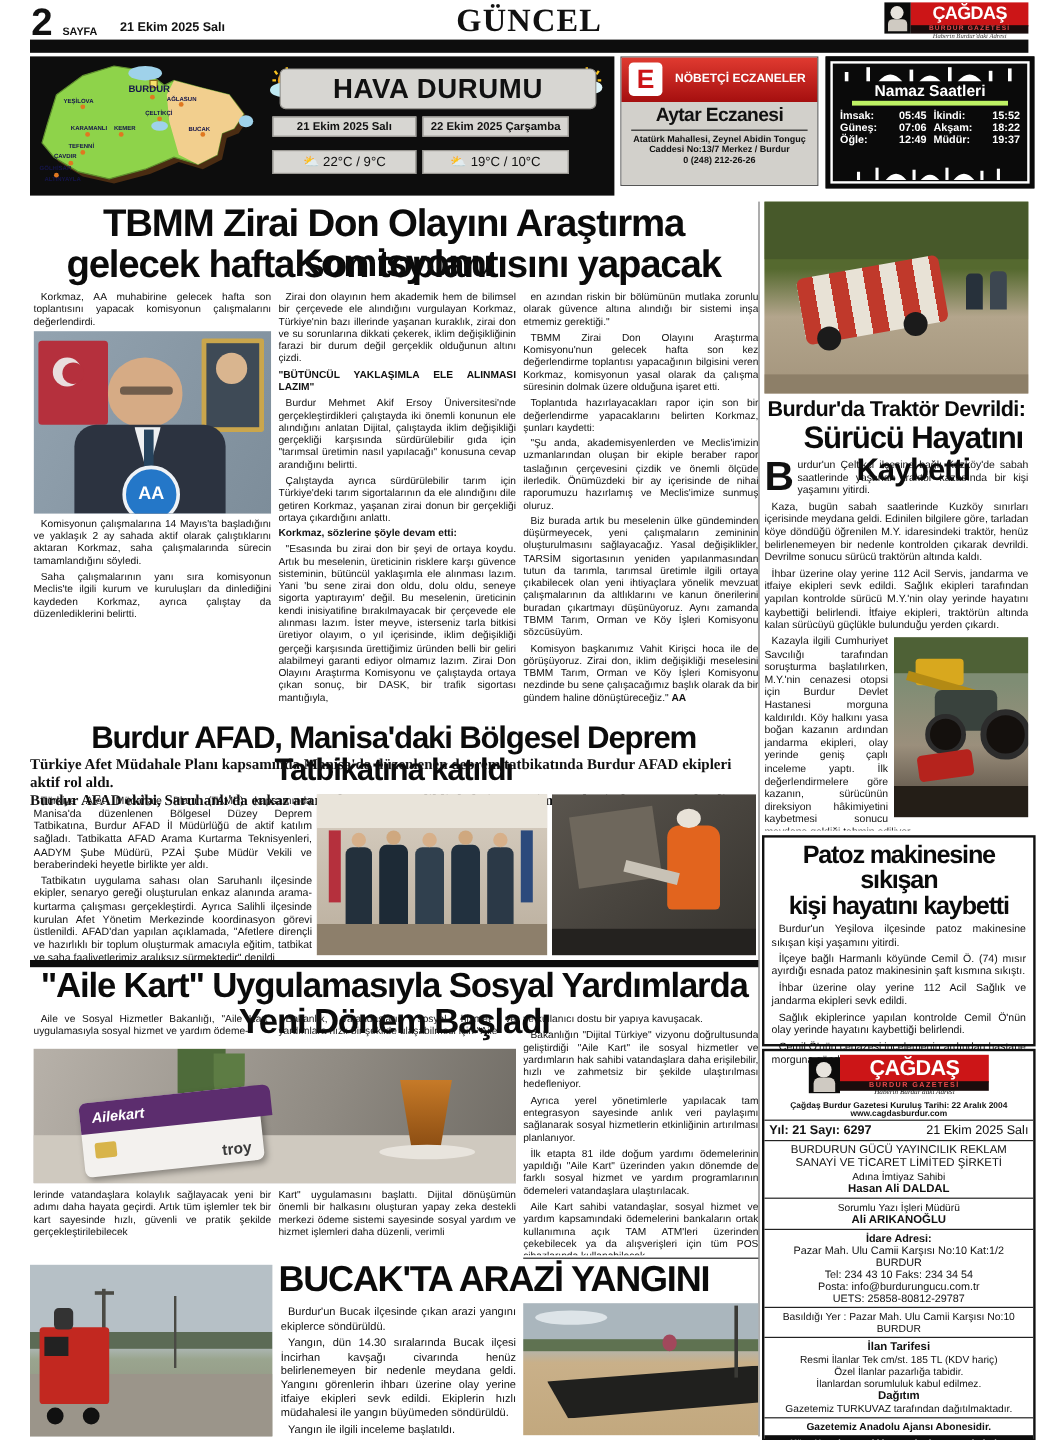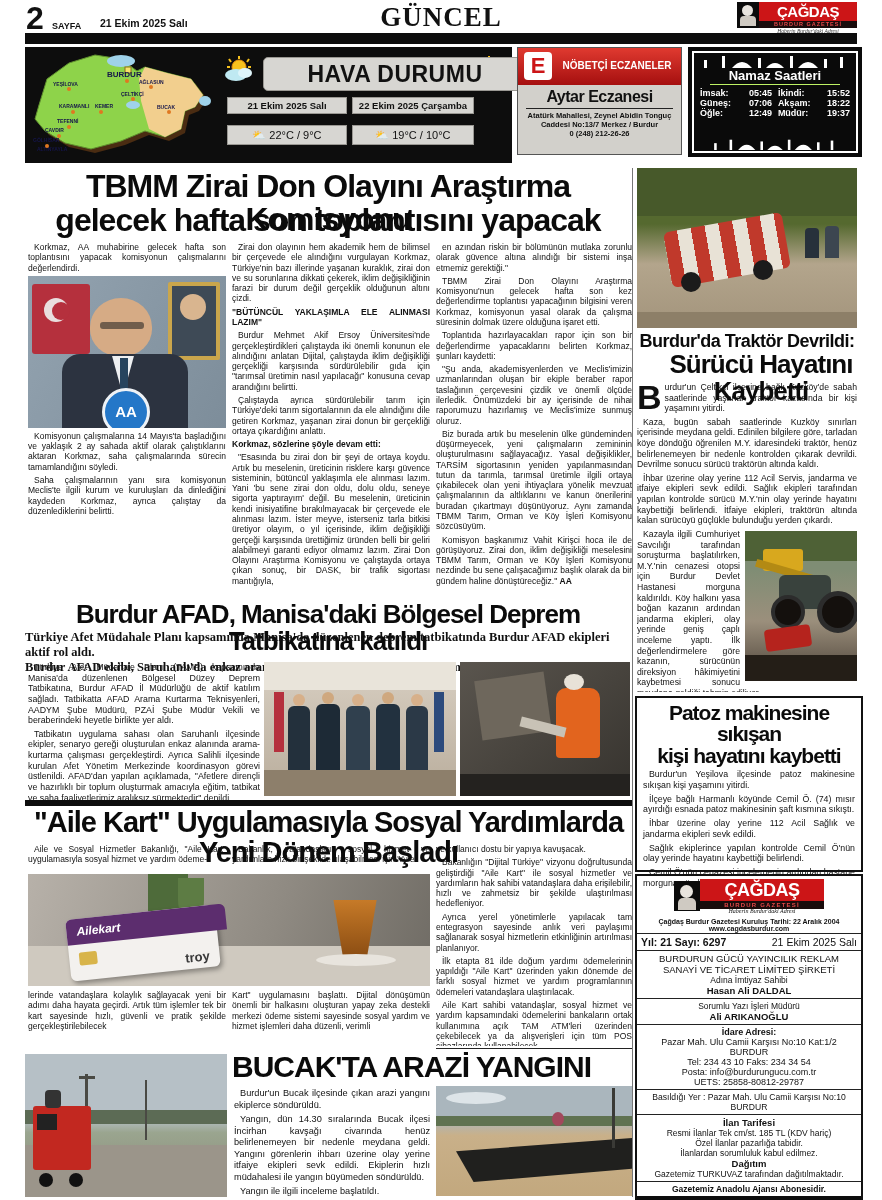--- a/index.html
+++ b/index.html
@@ -91,21 +91,21 @@
       <g stroke="#f7c21d" stroke-width="2">
           <line x1="18" y1="1" x2="18" y2="4"></line>
           <line x1="8" y1="4" x2="10" y2="7"></line>
           <line x1="28" y1="4" x2="26" y2="7"></line>
           <line x1="6" y1="12" x2="9" y2="12"></line>
           <line x1="27" y1="12" x2="30" y2="12"></line>
         </g>
       <ellipse cx="15" cy="20" rx="11" ry="6" fill="#bfe9f2"></ellipse>
         <ellipse cx="24" cy="18" rx="7" ry="5" fill="#dff5fa"></ellipse>
     </svg>
-    <div class="abs graybox" style="left:208px;top:10px;width:262px;height:32px;border-radius:5px;text-align:center;font-size:23px;font-weight:bold;line-height:32px;letter-spacing:0.5px;margin-left:30px;">HAVA DURUMU</div>
+    <div class="abs graybox" style="left:208px;top:10px;width:262px;height:32px;border-radius:5px;text-align:center;font-size:23px;font-weight:bold;line-height:32px;letter-spacing:0.5px;">HAVA DURUMU</div>
     <div class="abs graybox" style="left:202px;top:50px;width:118px;height:15px;text-align:center;font-size:9.5px;font-weight:bold;line-height:15px;">21 Ekim 2025 Salı</div>
     <div class="abs graybox" style="left:327px;top:50px;width:120px;height:15px;text-align:center;font-size:9.5px;font-weight:bold;line-height:15px;">22 Ekim 2025 Çarşamba</div>
     <div class="abs graybox" style="left:202px;top:78px;width:118px;height:18px;text-align:center;font-size:11px;line-height:18px;"><span>⛅</span> <span>22°C / 9°C</span></div>
     <div class="abs graybox" style="left:327px;top:78px;width:120px;height:18px;text-align:center;font-size:11px;line-height:18px;"><span>⛅</span> <span>19°C /  10°C</span></div>
   </div>
 
   <div class="abs" style="left:517px;top:47px;width:163px;height:106px;border:1px solid #555;">
     <div class="abs" style="left:0;top:0;width:163px;height:37px;background:linear-gradient(#e03a30,#a50f0f);">
       <div class="abs" style="left:6px;top:4px;width:28px;height:28px;background:#fff;border-radius:4px;text-align:center;font-size:22px;font-weight:bold;color:#cc1517;line-height:28px;">E</div>
       <div class="abs" style="left:38px;top:12px;width:122px;text-align:center;color:#fff;font-weight:bold;font-size:10px;">NÖBETÇİ ECZANELER</div>
@@ -127,21 +127,21 @@
             <rect x="20" y="2" width="3" height="12"></rect>
             <path d="M30 14 q10 -12 20 0 z"></path>
             <rect x="56" y="4" width="3" height="10"></rect>
             <path d="M64 14 q9 -10 18 0 z"></path>
             <rect x="88" y="2" width="3" height="12"></rect>
             <path d="M96 14 q10 -12 20 0 z"></path>
             <rect x="122" y="5" width="3" height="9"></rect>
             <rect x="138" y="3" width="3" height="11"></rect>
           </g>
       </svg>
-      <div style="margin-top:15px;text-align:center;color:#fff;font-weight:bold;font-size:13px;border-bottom:1px solid #bef264;padding-bottom:1px;width:80%;margin-left:10%;">Namaz Saatleri</div>
+      <div style="margin-top:15px;text-align:center;color:#fff;font-weight:bold;font-size:13px;border-bottom:4px solid #bef264;padding-bottom:1px;width:80%;margin-left:10%;">Namaz Saatleri</div>
       <div style="display:flex;color:#fff;font-size:9px;font-weight:bold;padding:3px 6px 0;">
         <div style="width:50%;">
           <div class="kv">
               <span>İmsak:</span>
               <span>05:45</span>
             </div>
           <div class="kv">
               <span>Güneş:</span>
               <span>07:06</span>
             </div>

